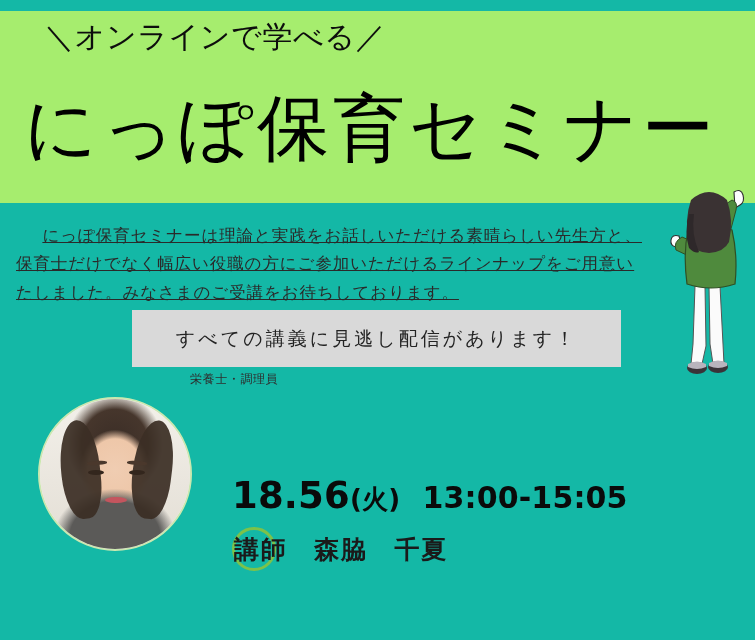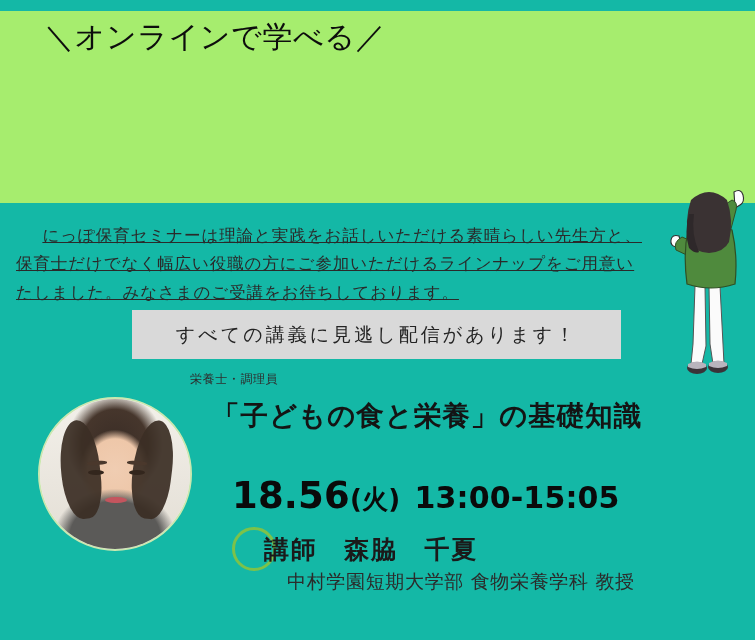--- a/index.html
+++ b/index.html
@@ -72,21 +72,21 @@
   }
   .intro .ln { display: block; white-space: nowrap; }
   .intro .ln.first { text-indent: 1.6em; }
 
   
   .notice-band {
     position: absolute;
     left: 132px;
     top: 310px;
     width: 489px;
-    height: 49px;
+    height: 57px;
     background: #d9d9d9;
     display: flex;
     align-items: center;
     justify-content: center;
   }
   .notice-text {
     font-size: 19px;
     color: #232323;
     letter-spacing: 0.16em;
     white-space: nowrap;
@@ -189,36 +189,36 @@
   .datetime {
     position: absolute;
     left: 232px;
     top: 474px;
     white-space: nowrap;
     color: #0a0a0a;
     font-weight: 700;
   }
   .datetime .date { font-size: 37px; letter-spacing: 0.005em; }
   .datetime .dow  { font-size: 26px; letter-spacing: 0.01em; }
-  .datetime .time { font-size: 30px; letter-spacing: 0.005em; margin-left: 14px; }
+  .datetime .time { font-size: 30px; letter-spacing: 0.005em; margin-left: 22px; }
 
   
   .lecturer-ring {
     position: absolute;
     left: 232px;
     top: 527px;
     width: 38px;
     height: 38px;
     border: 3px solid #7cc24a;
     border-radius: 50%;
     background: transparent;
   }
   .lecturer-name {
     position: absolute;
-    left: 264px;
+    left: 234px;
     top: 533px;
     font-size: 25px;
     color: #1a1a1a;
     letter-spacing: 0.07em;
     white-space: nowrap;
     font-weight: 600;
   }
   .affiliation {
     position: absolute;
     left: 287px;
@@ -242,20 +242,21 @@
 </style>
 </head>
 <body>
 
 <div id="poster">
 
   <div class="header-band"></div>
 
   <div class="tagline">＼オンラインで学べる／</div>
 
+  <div class="brand-title">にっぽ保育セミナー</div>
 
   <div class="illustration">
     <svg width="96" height="220" viewBox="0 0 96 220" xmlns="http://www.w3.org/2000/svg">
 
       <path d="M72 14 q7 -4 9 3 q2 7 -3 10 l-5 3 z" fill="#fefefe" stroke="#2f2f2f" stroke-width="1.1"></path>
       <path d="M70 22 q6 2 4 10 l-8 30 l-12 -6 l10 -30 z" fill="#4f8a3d" stroke="#2f4f24" stroke-width="1"></path>
 
       <path d="M17 58 q-7 -2 -8 4 q-1 6 5 7 l6 1 z" fill="#fefefe" stroke="#2f2f2f" stroke-width="1.1"></path>
       <path d="M20 59 l14 6 l-5 14 l-15 -7 q-3 -8 6 -13 z" fill="#4f8a3d" stroke="#2f4f24" stroke-width="1"></path>
 
@@ -290,24 +291,22 @@
     <div class="portrait-hairright"></div>
     <div class="portrait-brow-l"></div>
     <div class="portrait-brow-r"></div>
     <div class="portrait-eye-l"></div>
     <div class="portrait-eye-r"></div>
     <div class="portrait-mouth"></div>
   </div>
 
   <div class="role-line">栄養士・調理員</div>
 
-  <div class="session-title">「子どもの食と栄養」の基礎知識</div>
 
 
   <div class="datetime">
     <span class="date">18.56</span><span class="dow">(火)</span><span class="time">13:00-15:05</span>
   </div>
 
   <div class="lecturer-ring"></div>
   <div class="lecturer-name">講師　森脇　千夏</div>
-  <div class="affiliation">中村学園短期大学部 食物栄養学科 教授</div>
 
 </div>
 
 </body></html>

